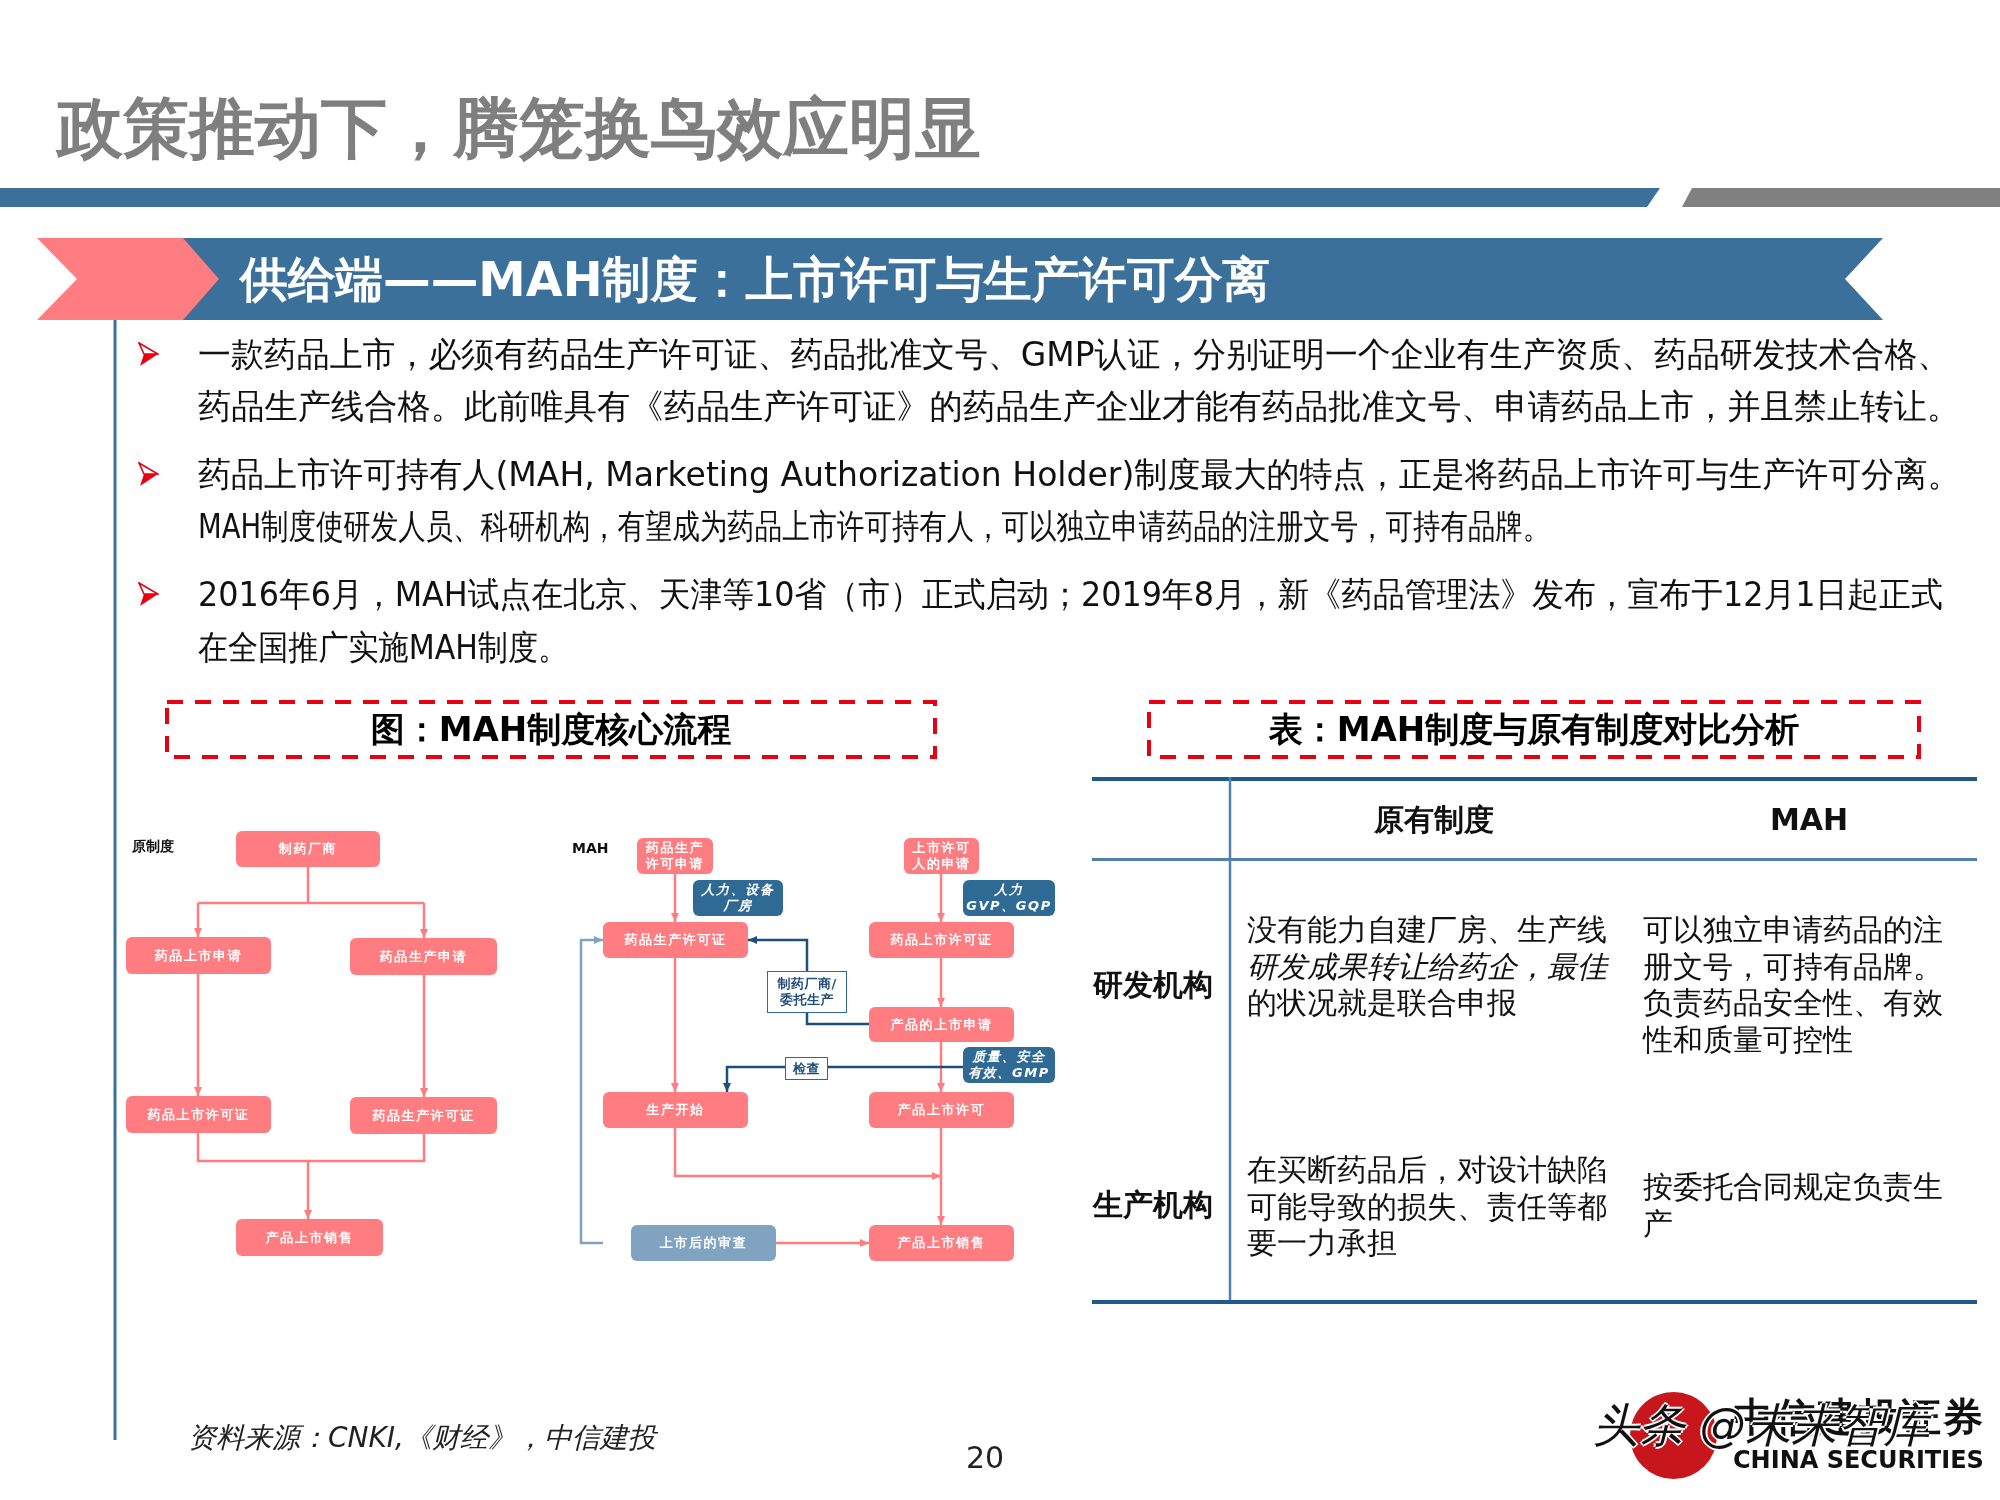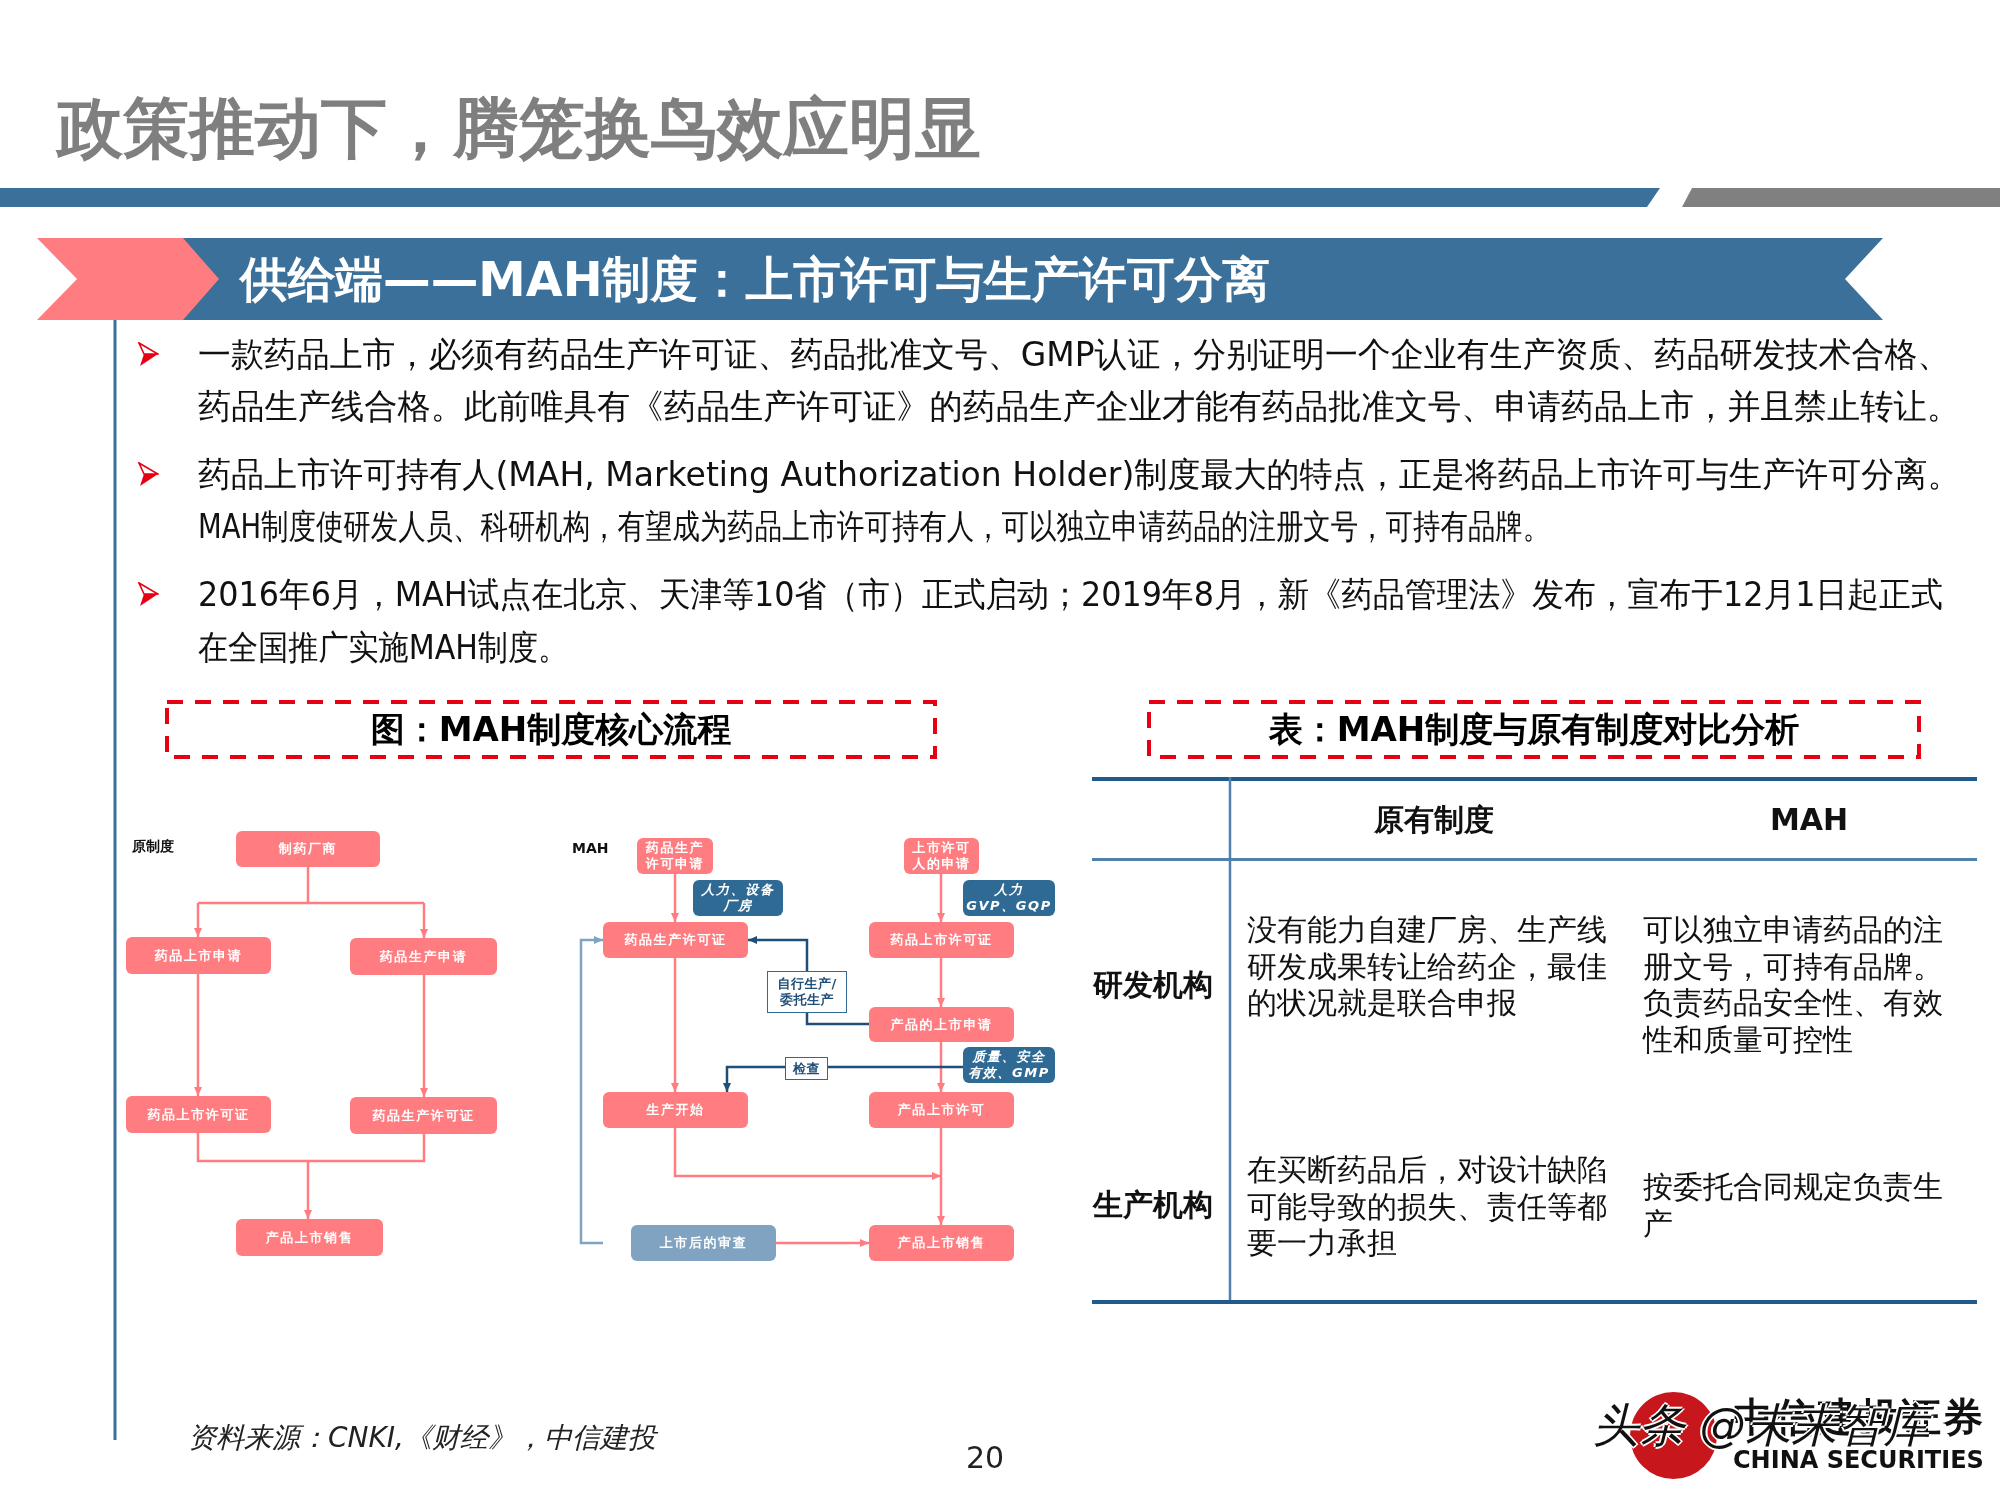--- a/index.html
+++ b/index.html
@@ -198,21 +198,21 @@
         <span class="ln">人力</span>
         <span class="ln">GVP、GQP</span>
       </div>
   </div>
   <div class="node" style="left:869px;top:922px;width:145px;height:36px">
       <span class="ln">药品上市许可证</span>
     </div>
 
   <div class="node outline" style="left:767px;top:971px;width:80px;height:42px">
     <div>
-        <span class="ln">自行生产/</span>
+        <span class="ln">制药厂商/</span>
         <span class="ln">委托生产</span>
       </div>
   </div>
   <div class="node" style="left:869px;top:1007px;width:145px;height:35px">
       <span class="ln">产品的上市申请</span>
     </div>
 
   <div class="node dark" style="left:963px;top:1047px;width:92px;height:36px">
     <div>
         <span class="ln">质量、安全</span>
@@ -238,21 +238,21 @@
     </div>
 
   <div class="abs th nowrap" style="left:1231px;top:800px;width:406px">原有制度</div>
   <div class="abs th nowrap" style="left:1641px;top:800px;width:336px">MAH</div>
 
   <div class="abs row-label nowrap" style="left:1093px;top:965px">
     <span class="fit" style="white-space: nowrap; transform-origin: left center;">研发机构</span>
   </div>
   <div class="abs cell" style="left:1247px;top:912px">
     <span class="cl"><span style="white-space: nowrap; transform-origin: left center;">没有能力自建厂房、生产线</span></span>
-    <span class="cl"><span style="white-space: nowrap; transform-origin: left center;">研发成果转让给药企，最佳</span></span>
+    <span class="cl"><span style="white-space: nowrap; transform-origin: left center; font-style: italic;">研发成果转让给药企，最佳</span></span>
     <span class="cl"><span style="white-space: nowrap; transform-origin: left center;">的状况就是联合申报</span></span>
   </div>
   <div class="abs cell" style="left:1643px;top:912px">
     <span class="cl"><span style="white-space: nowrap; transform-origin: left center;">可以独立申请药品的注</span></span>
     <span class="cl"><span style="white-space: nowrap; transform-origin: left center;">册文号，可持有品牌。</span></span>
     <span class="cl"><span style="white-space: nowrap; transform-origin: left center;">负责药品安全性、有效</span></span>
     <span class="cl"><span style="white-space: nowrap; transform-origin: left center;">性和质量可控性</span></span>
   </div>
 
   <div class="abs row-label nowrap" style="left:1093px;top:1185px">

